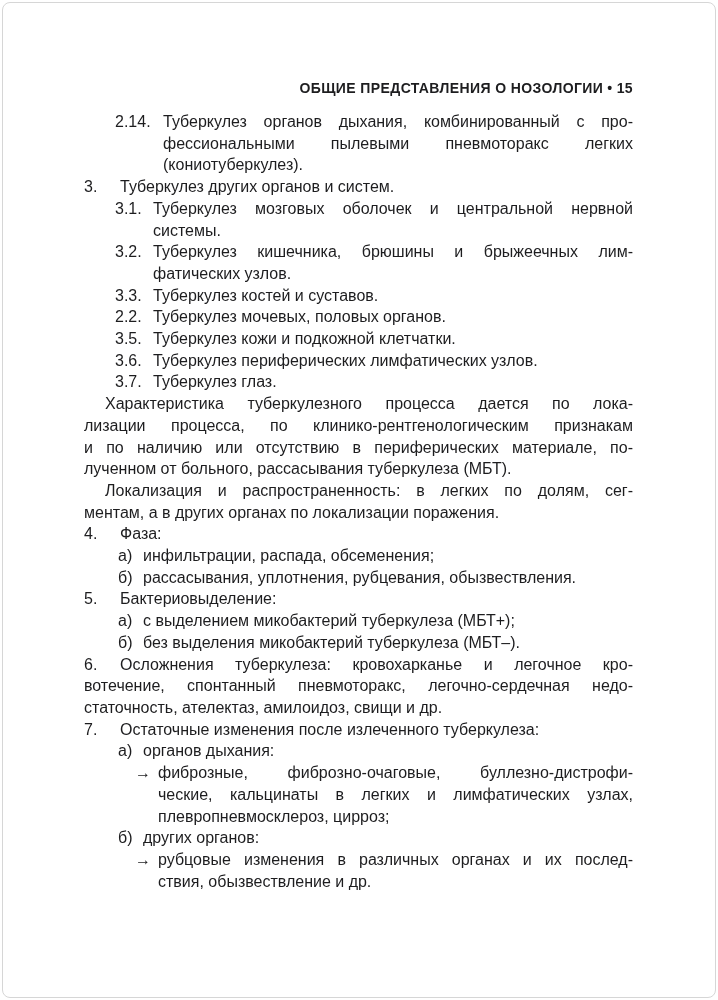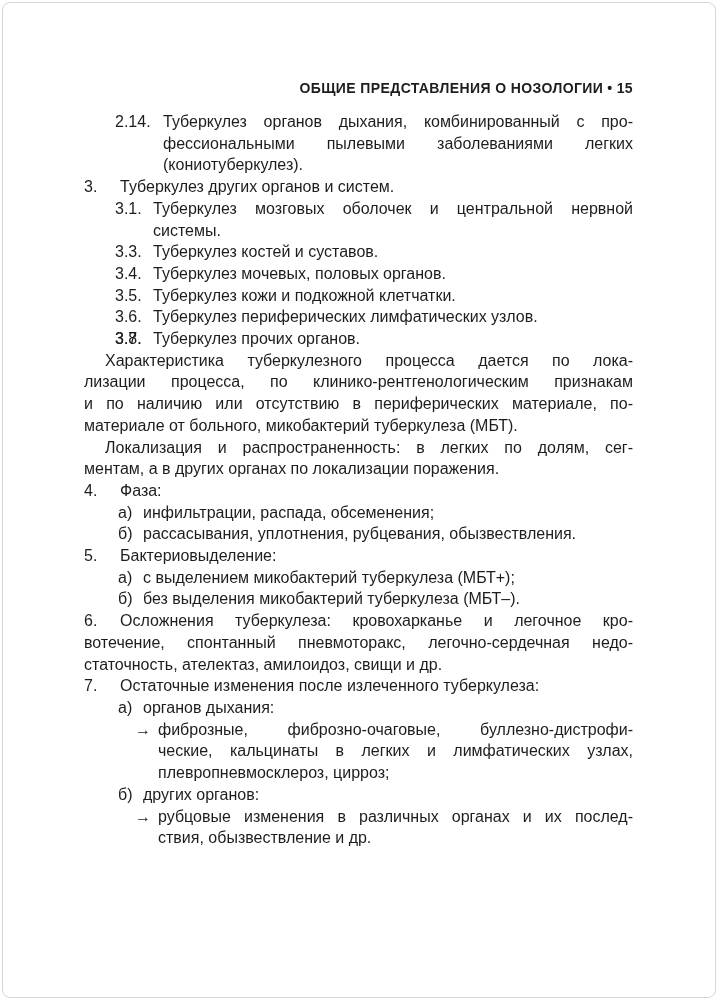--- a/index.html
+++ b/index.html
@@ -54,60 +54,62 @@
 <div class="page-edge"></div>
 
 <div class="running-header">
   <span>ОБЩИЕ ПРЕДСТАВЛЕНИЯ О НОЗОЛОГИИ</span><span class="sep">•</span><span>15</span>
 </div>
 
 <div class="page-body">
     <div class="block b-deep">
       <span class="marker">2.14.</span>
       <div class="line j">Туберкулез органов дыхания, комбинированный с про-</div>
-      <div class="line j">фессиональными пылевыми заболеваниями легких</div>
+      <div class="line j">фессиональными пылевыми пневмоторакс легких</div>
       <div class="line">(кониотуберкулез).</div>
     </div>
     <div class="block b-top">
       <span class="marker">3.</span>
       <div class="line">Туберкулез других органов и систем.</div>
     </div>
     <div class="block b-sub">
       <span class="marker">3.1.</span>
       <div class="line j">Туберкулез мозговых оболочек и центральной нервной</div>
       <div class="line">системы.</div>
     </div>
     <div class="block b-sub">
+      <span class="marker">3.2.</span>
+      <div class="line j">Туберкулез кишечника, брюшины и брыжеечных лим-</div>
+      <div class="line">фатических узлов.</div>
+    </div>
+    <div class="block b-sub">
       <span class="marker">3.3.</span>
       <div class="line">Туберкулез костей и суставов.</div>
     </div>
     <div class="block b-sub">
-      <span class="marker">3.4.</span>
+      <span class="marker">2.2.</span>
       <div class="line">Туберкулез мочевых, половых органов.</div>
     </div>
     <div class="block b-sub">
       <span class="marker">3.5.</span>
       <div class="line">Туберкулез кожи и подкожной клетчатки.</div>
     </div>
     <div class="block b-sub">
       <span class="marker">3.6.</span>
       <div class="line">Туберкулез периферических лимфатических узлов.</div>
     </div>
     <div class="block b-sub">
       <span class="marker">3.7.</span>
-    </div>
-    <div class="block b-sub">
-      <span class="marker">3.8.</span>
-      <div class="line">Туберкулез прочих органов.</div>
+      <div class="line">Туберкулез глаз.</div>
     </div>
     <div class="block b-para">
       <div class="line j">Характеристика туберкулезного процесса дается по лока-</div>
       <div class="line j">лизации процесса, по клинико-рентгенологическим признакам</div>
       <div class="line j">и по наличию или отсутствию в периферических материале, по-</div>
-      <div class="line">материале от больного, микобактерий туберкулеза (МБТ).</div>
+      <div class="line">лученном от больного, рассасывания туберкулеза (МБТ).</div>
     </div>
     <div class="block b-para">
       <div class="line j">Локализация и распространенность: в легких по долям, сег-</div>
       <div class="line">ментам, а в других органах по локализации поражения.</div>
     </div>
     <div class="block b-top">
       <span class="marker">4.</span>
       <div class="line">Фаза:</div>
     </div>
     <div class="block b-alpha">

